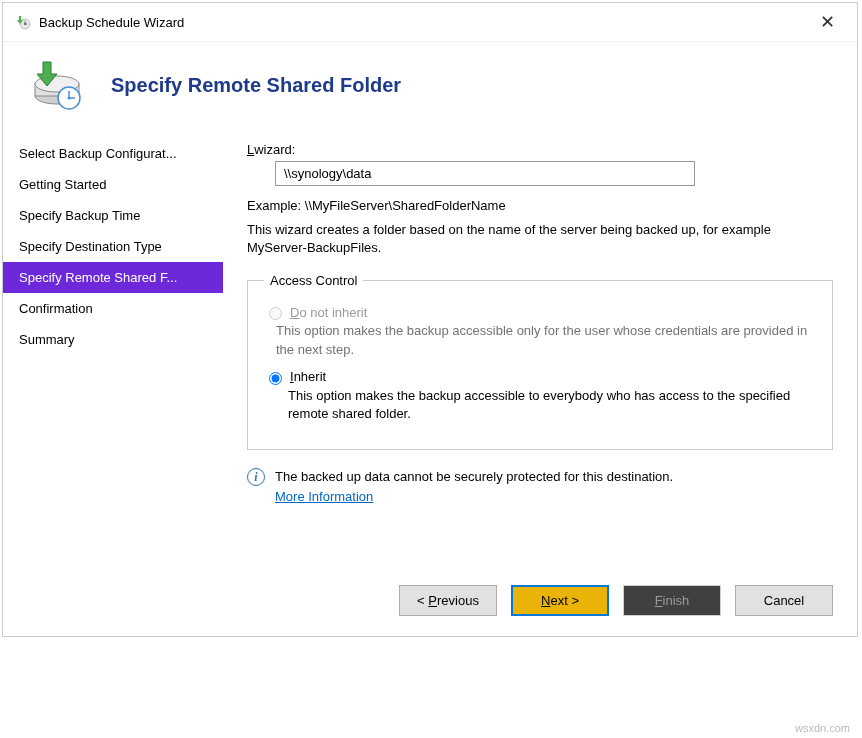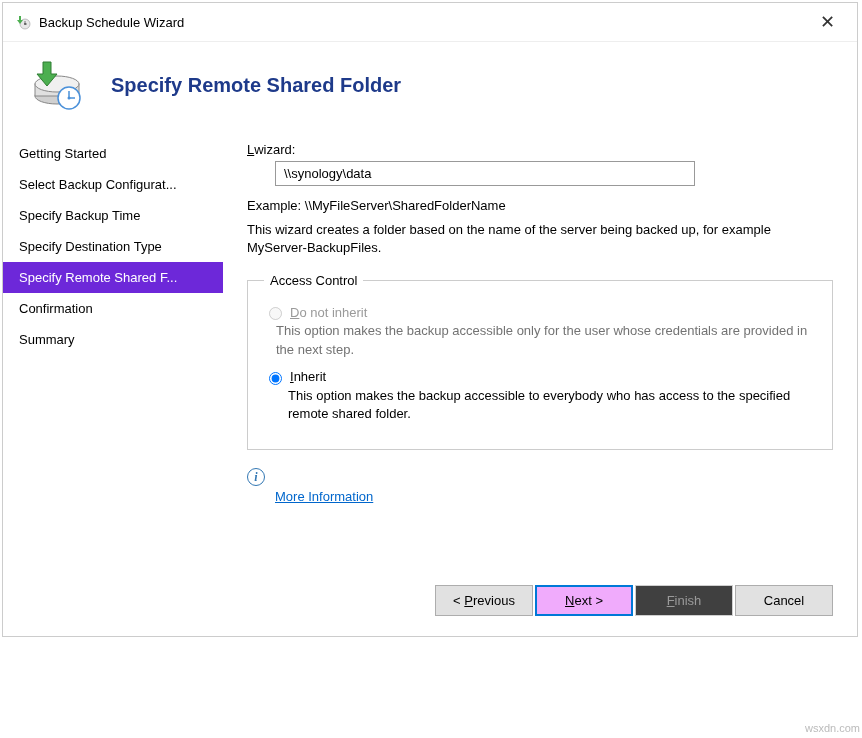--- a/index.html
+++ b/index.html
@@ -38,28 +38,28 @@
     .radio-row.disabled { color: #9a9a9a; }
     .radio-row.disabled input[type="radio"] { accent-color: #ccc; }
     .radio-desc { margin: 2px 0 10px 24px; line-height: 1.4; }
     .radio-desc.disabled { color: #737373; margin-left: 12px; }
     
     .info-row { display: flex; align-items: flex-start; margin-top: 18px; }
     .info-icon { width: 18px; height: 18px; margin-right: 10px; flex-shrink: 0; border: 1.5px solid #3277b3; border-radius: 50%; display: flex; align-items: center; justify-content: center; color: #3277b3; font-family: Georgia, serif; font-style: italic; font-weight: bold; font-size: 12px; line-height: 1; }
     .info-text { line-height: 1.4; }
     .link { color: #0066cc; text-decoration: underline; cursor: pointer; display: inline-block; margin-top: 2px; }
     
-    .button-bar { display: flex; justify-content: flex-end; gap: 2px; padding: 18px 24px 20px 24px; margin-top: 60px; }
+    .button-bar { display: flex; justify-content: flex-end; gap: 14px; padding: 18px 24px 20px 24px; margin-top: 60px; }
     .btn { min-width: 98px; padding: 6px 12px; border: 1px solid #adadad; background: #e1e1e1; cursor: pointer; text-align: center; }
-    .btn.default { border: 2px solid #0078d7; background: #f0abfc; }
+    .btn.default { border: 2px solid #0078d7; background: #eab308; }
     .btn.disabled { color: #9a9a9a; background: #404040; cursor: default; border: 1px solid #cfcfcf; }
     
     .underline-char { text-decoration: underline; }
     
-    .watermark { position: absolute; bottom: 4px; right: 2px; font-size: 11px; color: #bbb; }
+    .watermark { position: absolute; bottom: 4px; right: 12px; font-size: 11px; color: #bbb; }
   </style>
 </head>
 <body>
 
 <div class="window">
 
   <div class="titlebar">
     <span class="titlebar-icon">
       <svg viewBox="0 0 16 16">
         <circle cx="10" cy="10" r="5" fill="#e8e8e8" stroke="#888" stroke-width="0.5"></circle>
@@ -84,22 +84,22 @@
         <line x1="42" y1="38" x2="42" y2="31" stroke="#4a90d9" stroke-width="1.5"></line>
         <line x1="42" y1="38" x2="48" y2="38" stroke="#4a90d9" stroke-width="1.5"></line>
         <path d="M 16 2 L 16 14 L 10 14 L 20 26 L 30 14 L 24 14 L 24 2 Z" fill="#4caf50" stroke="#2e7d32"></path>
       </svg>
     </div>
     <div class="header-title">Specify Remote Shared Folder</div>
   </div>
 
   <div class="body">
     <div class="sidebar">
+      <div class="sidebar-item">Select Backup Configurat...</div>
       <div class="sidebar-item">Getting Started</div>
-      <div class="sidebar-item">Select Backup Configurat...</div>
       <div class="sidebar-item">Specify Backup Time</div>
       <div class="sidebar-item">Specify Destination Type</div>
       <div class="sidebar-item selected">Specify Remote Shared F...</div>
       <div class="sidebar-item">Confirmation</div>
       <div class="sidebar-item">Summary</div>
     </div>
 
     <div class="content">
       <label class="form-label"><span></span><span class="underline-char">L</span><span>wizard:</span></label>
       <input type="text" class="text-input" value="\\synology\data" style="">
@@ -119,21 +119,21 @@
         <div class="radio-row">
           <input type="radio" name="ac" checked="" style="">
           <label><span></span><span class="underline-char">I</span><span>nherit</span></label>
         </div>
         <div class="radio-desc">This option makes the backup accessible to everybody who has access to the specified remote shared folder.</div>
       </fieldset>
 
       <div class="info-row">
         <div class="info-icon">i</div>
         <div class="info-text">
-          <br>
+          <span>The backed up data cannot be securely protected for this destination.</span><br>
           <span class="link">More Information</span>
         </div>
       </div>
     </div>
   </div>
 
   <div class="button-bar">
     <button class="btn"><span>&lt; </span><span class="underline-char">P</span><span>revious</span></button>
     <button class="btn default"><span></span><span class="underline-char">N</span><span>ext &gt;</span></button>
     <button class="btn disabled" disabled=""><span></span><span class="underline-char">F</span><span>inish</span></button>

